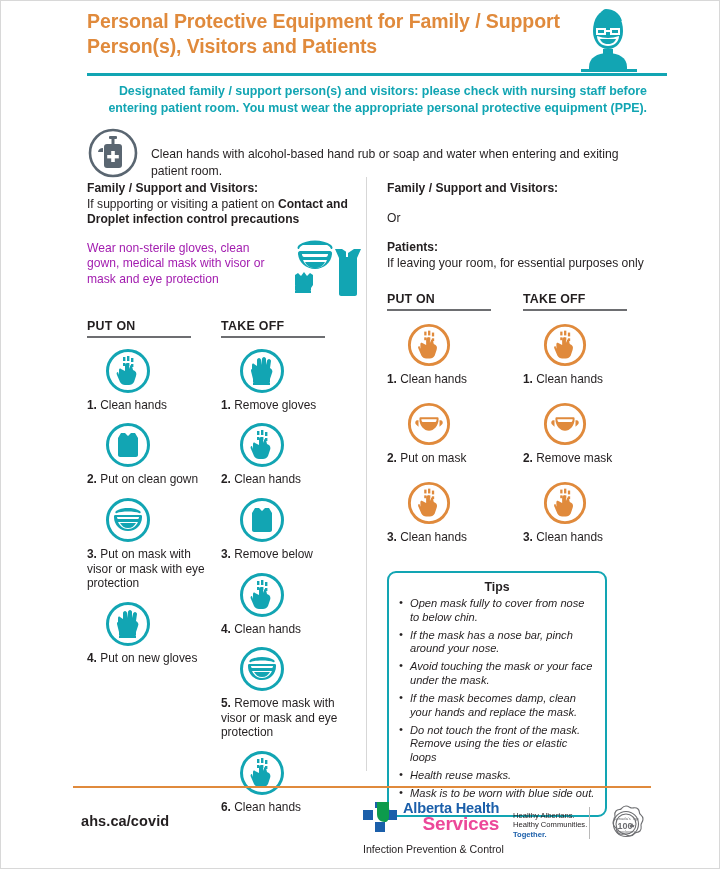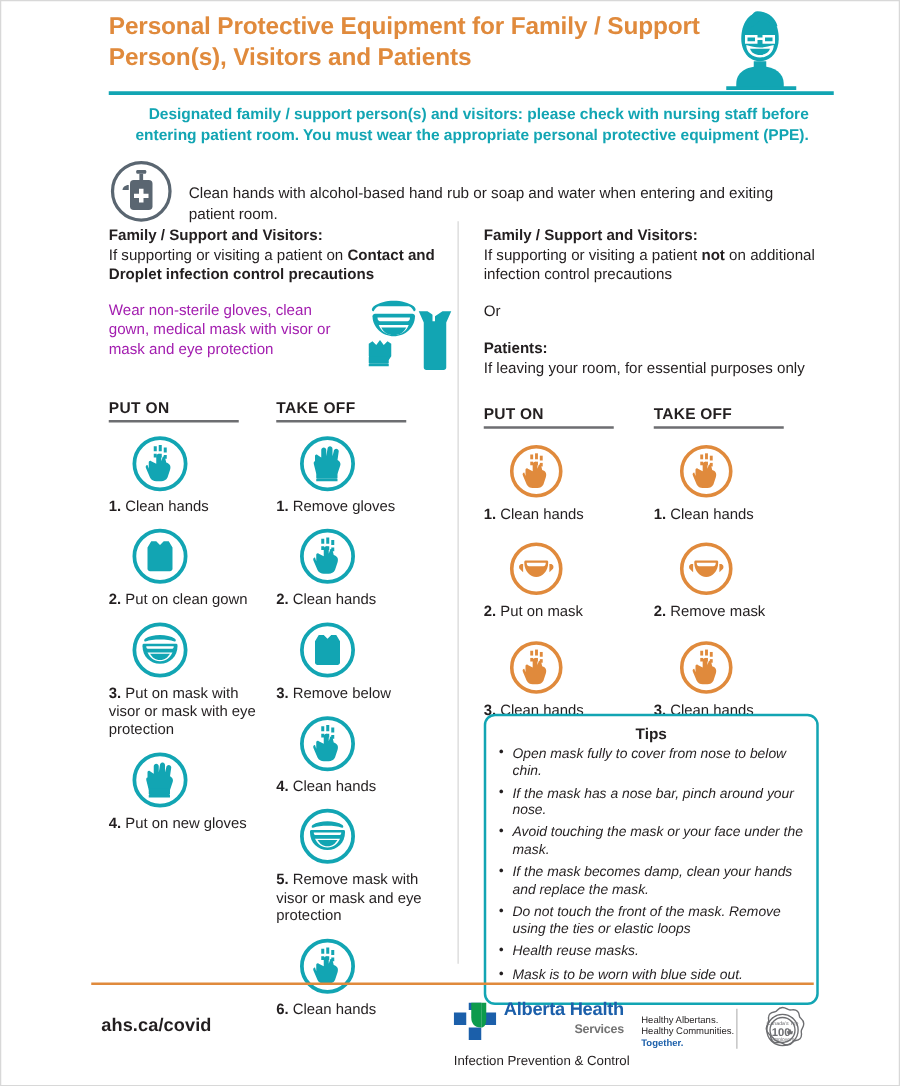--- a/index.html
+++ b/index.html
@@ -70,40 +70,40 @@
   .step{margin-bottom:10px;}
   .step .ico{width:46px;height:46px;margin-left:18px;}
   .step .lbl{font-size:11.9px;color:#231f20;line-height:14.6px;margin-top:4px;width:118px;}
   .step .lbl .n{font-weight:bold;}
 
   .col-right .step .ico{width:44px;height:44px;margin-left:20px;}
   .col-right .step .lbl{margin-top:5px;}
 
   
   .tips{
-    position:absolute;left:386px;top:570px;width:268px;
+    position:absolute;left:386px;top:570px;width:220px;
     border:2px solid #12A5B3;border-radius:9px;box-sizing:border-box;
     padding:7px 10px 10px 10px;
   }
   .tips-title{text-align:center;font-size:12.3px;font-weight:bold;color:#231f20;margin-bottom:3px;}
   .tips ul{list-style:none;margin:0;padding:0;}
   .tips li{
     font-size:11.1px;color:#231f20;line-height:13.6px;
     padding-left:11px;position:relative;margin-bottom:4.5px;font-style:italic;
   }
   .tips li:before{content:"\2022";position:absolute;left:0;top:-1px;font-size:11px;}
 
   
   .hrule-orange{position:absolute;left:72px;top:785px;width:578px;height:2px;background:#E08A3C;}
   .ahs-url{position:absolute;left:80px;top:812px;font-size:14.5px;font-weight:bold;color:#231f20;letter-spacing:.1px;}
   .logo-wrap{position:absolute;left:362px;top:800px;display:flex;align-items:flex-start;}
   .logo-mark{width:34px;height:34px;flex:0 0 34px;margin-top:1px;}
   .logo-words{margin-left:6px;}
   .logo-l1{color:#1B5FAA;font-size:14.6px;font-weight:bold;line-height:15px;letter-spacing:-.2px;}
-  .logo-l2{color:#737373;font-size:10px;font-weight:bold;line-height:15.5px;text-align:right;letter-spacing:-.2px;}
+  .logo-l2{color:#ec4899;font-size:19px;font-weight:bold;line-height:15.5px;text-align:right;letter-spacing:-.2px;}
   .ipc{position:absolute;left:362px;top:842px;font-size:10.6px;color:#231f20;line-height:12.6px;}
   .tagline{position:absolute;left:512px;top:810px;font-size:7.6px;line-height:9.4px;color:#231f20;}
   .tagline .tg{color:#1B5FAA;font-weight:bold;}
   .tag-div{position:absolute;left:588px;top:806px;width:1px;height:32px;background:#b9b9b9;}
   .seal{position:absolute;left:604px;top:802px;width:42px;height:42px;}
 </style>
 </head>
 <body>
 
 <div id="page">
@@ -369,23 +369,20 @@
           </div>
           <div class="lbl"><span class="n">6.</span> <span>Clean hands</span></div>
         </div>
       </div>
     </div>
   </div>
 
   <div class="col col-right">
 
     <div class="lede" style="font-weight:bold;">Family / Support and Visitors:</div>
-    <div class="lede">
-      <span>If supporting or visiting a patient </span><span class="lede-strong">not</span><span> on additional infection control precautions</span>
-    </div>
 
     <div class="spacer-14"></div>
     <div class="lede">Or</div>
     <div class="spacer-14"></div>
 
     <div class="lede" style="font-weight:bold;">Patients:</div>
     <div class="lede">If leaving your room, for essential purposes only</div>
 
 
     <div class="steps-head" style="margin-top:21px;">

